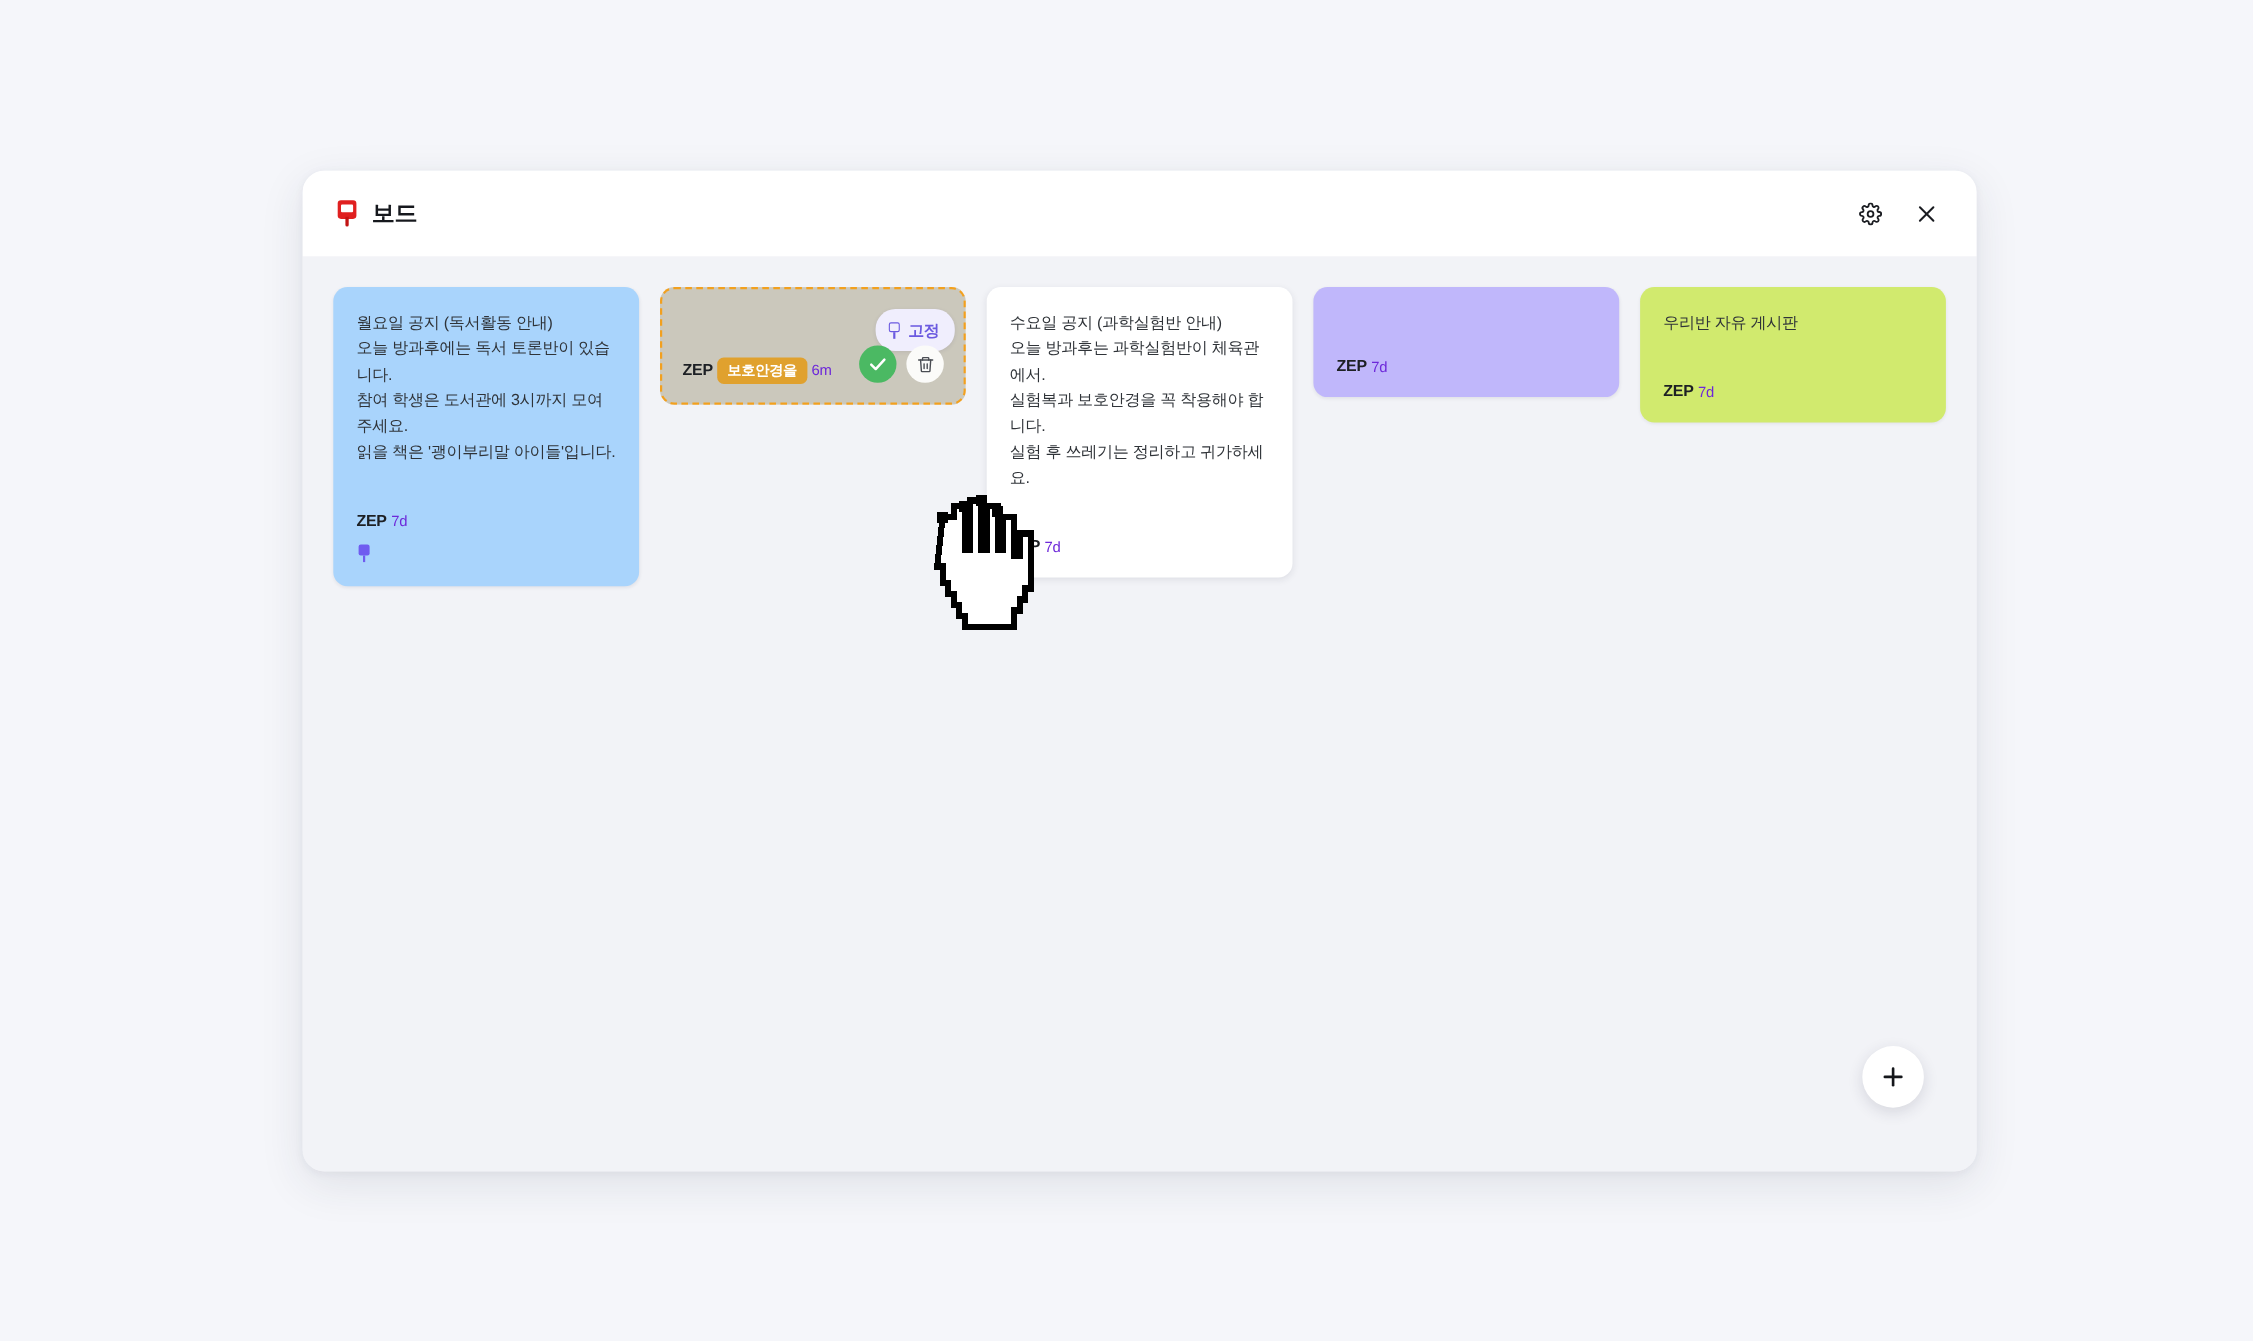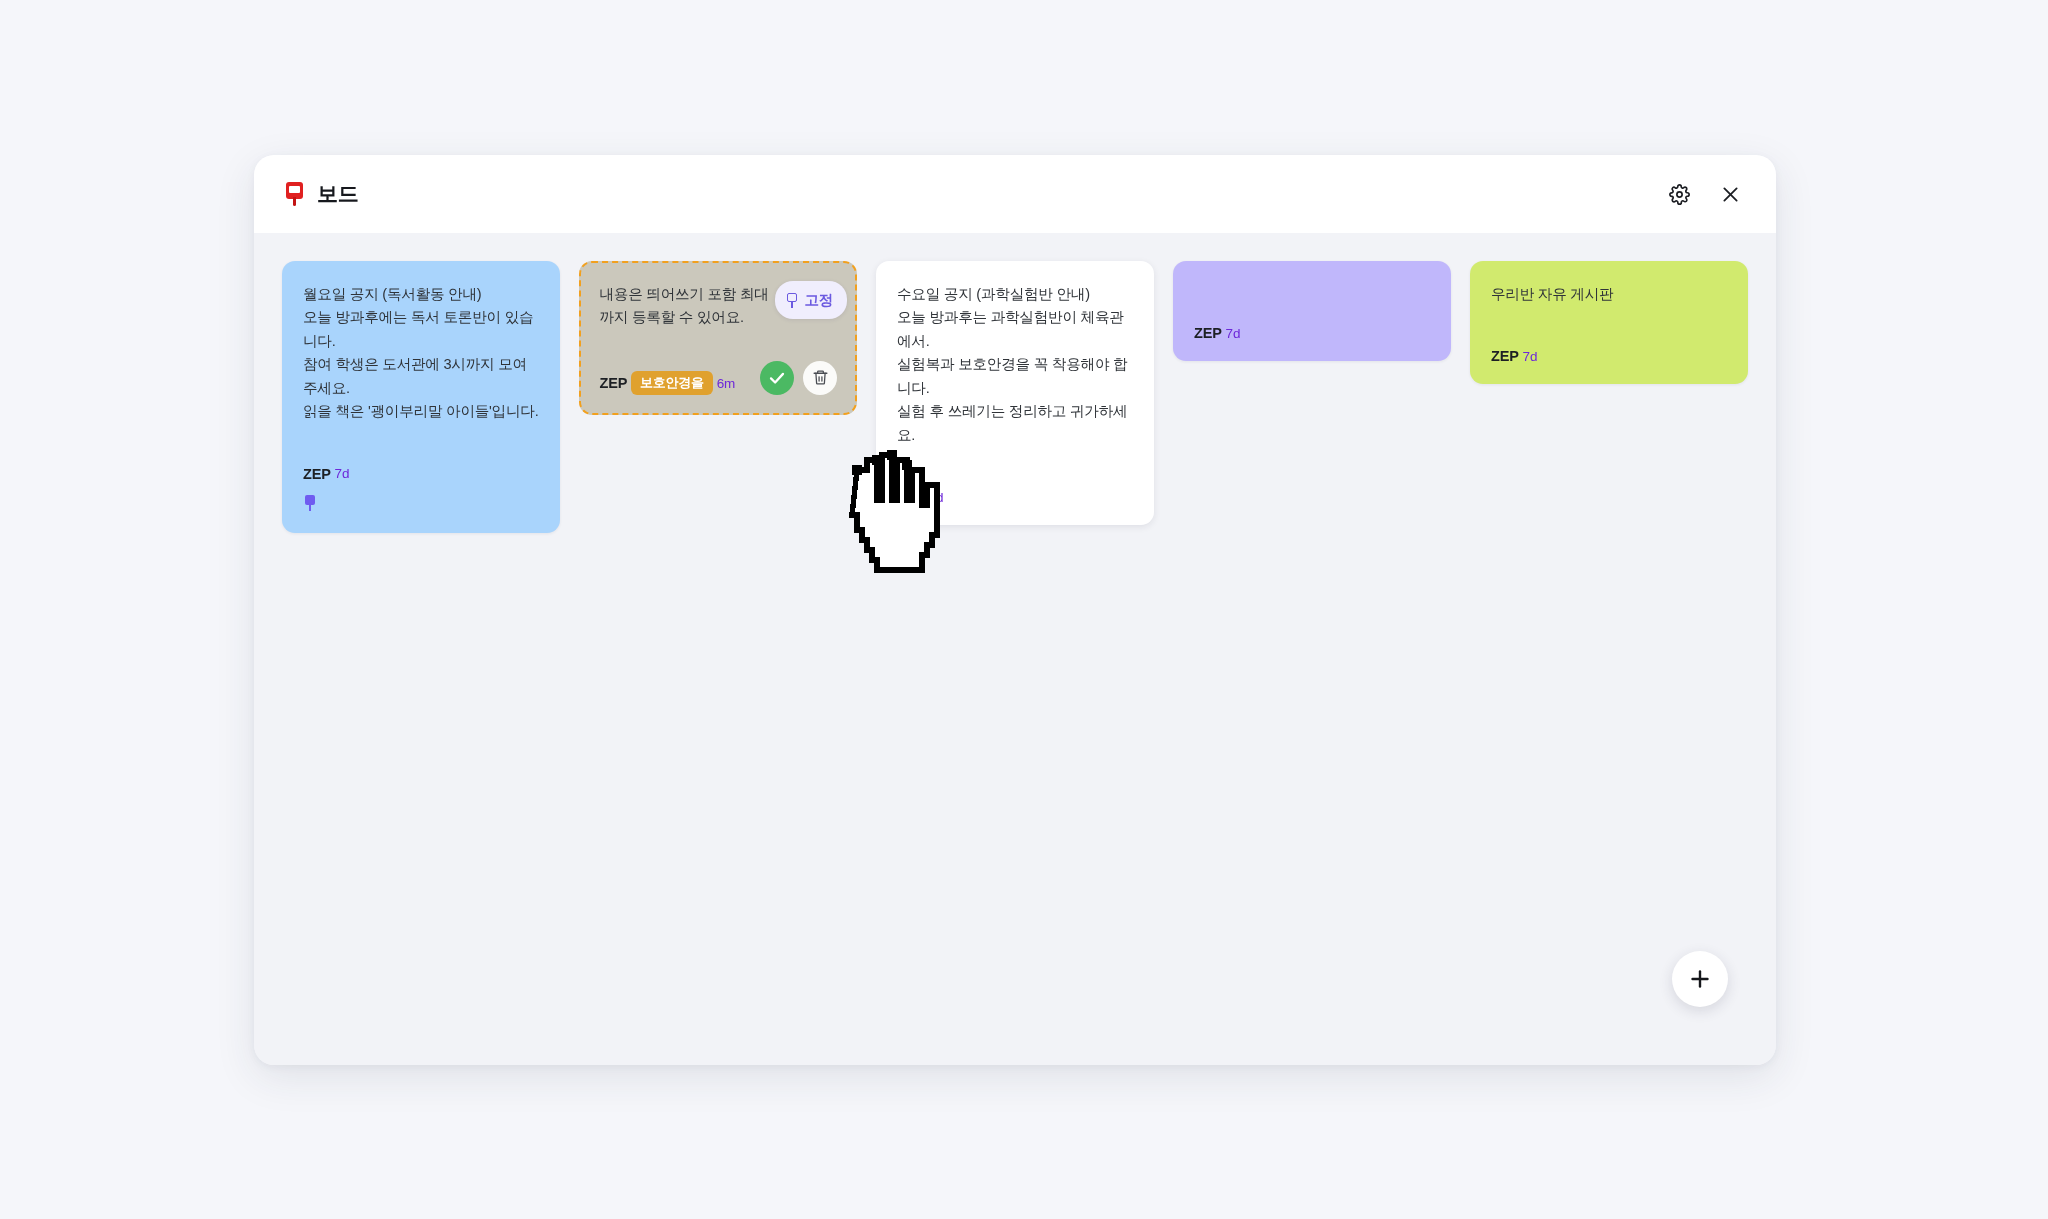--- a/index.html
+++ b/index.html
@@ -12,21 +12,21 @@
 
   body {
     background: #f5f6fa;
     font-family: "Liberation Sans", "DejaVu Sans", sans-serif;
     position: relative;
   }
 
   
   #board-modal {
     position: absolute;
-    left: 254px;
+    left: 275px;
     top: 155px;
     width: 1522px;
     height: 910px;
     border-radius: 20px;
     background: #f2f3f7;
     box-shadow: 0 12px 40px rgba(40,45,70,.10), 0 2px 8px rgba(40,45,70,.05);
     overflow: hidden;
     display: flex;
     flex-direction: column;
   }
@@ -336,22 +336,20 @@
           <span class="card-time">7d</span>
           <span class="pinned-marker">
             <span class="mini-pin">
               <span class="h"></span><span class="n"></span>
             </span>
           </span>
         </div>
       </div>
 
       <div class="board-card is-selected" style="background:#cbc8bc;">
-        <div class="card-body">내용은 띄어쓰기 포함 최대
-까지 등록할 수 있어요.</div>
         <div class="card-footer">
           <span class="card-author">ZEP</span>
           <span class="status-badge">보호안경을</span>
           <span class="card-time">6m</span>
         </div>
 
         <button class="pin-chip">
           <span class="chip-pin">
             <span class="h"></span>
               <span class="n"></span>

